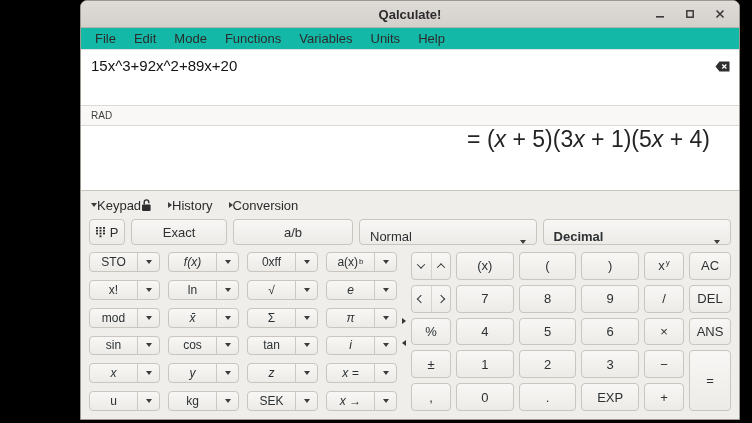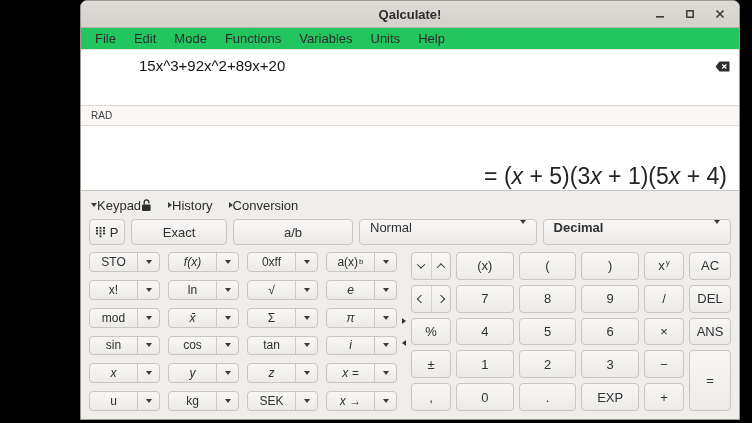--- a/index.html
+++ b/index.html
@@ -12,59 +12,59 @@
   
   .titlebar { flex:0 0 27px; background:linear-gradient(#dfdbd7,#d4d0cb);
               border-bottom:1px solid #b5b1ab; position:relative;
               display:flex; align-items:center; }
   .title { position:absolute; left:0; right:0; text-align:center;
            font-size:13px; font-weight:bold; color:#2c2c2c; }
   .win-controls { margin-left:auto; display:flex; gap:12px; padding-right:10px; z-index:1; }
   .win-btn { width:18px; height:18px; display:flex; align-items:center; justify-content:center; }
 
   
-  .menubar { flex:0 0 22px; background:#22c55e; border-bottom:1px solid #e4e1dd;
+  .menubar { flex:0 0 22px; background:#14b8a6; border-bottom:1px solid #e4e1dd;
              display:flex; align-items:center; padding-left:5px;
              font-size:13px; color:#2c2c2c; }
   .menu-item { padding:2px 9px; }
 
   
   .input-area { flex:0 0 55px; background:#fff; position:relative; }
-  .input-expression { padding:7px 10px; font-size:15px; color:#141414;margin-left:48px; }
+  .input-expression { padding:7px 10px; font-size:15px; color:#141414; }
   .backspace { position:absolute; top:8px; right:9px; }
 
   
   .statusbar { flex:0 0 21px; background:#f9f8f6; border-top:1px solid #dcd9d4;
                border-bottom:1px solid #dcd9d4; display:flex; align-items:center;
                justify-content:space-between; padding:0 10px;
                font-size:10px; color:#3e3e3e; }
 
   
   .result-area { flex:0 0 65px; background:#fff; border-bottom:1px solid #c8c4bf;
-                 display:flex; align-items:flex-end; justify-content:flex-end;
-                 padding-right:12px; font-size:23px; color:#242424; }
+                 display:flex; align-items:flex-start; justify-content:flex-end;
+                 padding-right:29px; font-size:23px; color:#242424; }
   .result-area i { font-style:italic; }
 
   
   .panel { flex:1; display:flex; flex-direction:column; padding:4px 8px 8px; background:#f0eeeb; }
   .tab-row { flex:0 0 20px; display:flex; align-items:center; font-size:13px;
              color:#2c2c2c; padding:0 2px; margin-bottom:4px; }
   .tab { display:flex; align-items:center; margin-right:16px; }
 
   
   .btnface { background:linear-gradient(#f8f7f5,#ecebe7); border:1px solid #c9c5bf;
              border-radius:4px; color:#2d3133; }
 
   
   .toolbar { flex:0 0 26px; display:flex; gap:6px; margin-bottom:7px; }
   .tb-btn { display:flex; align-items:center; justify-content:center; gap:5px; font-size:13px; }
   .tb-prog { flex:0 0 36px; }
   .tb-exact { flex:0 0 96px; }
   .tb-frac { flex:0 0 120px;text-align:center; }
-  .tb-combo { display:flex; align-items:flex-start; padding:0 10px; font-size:13px; }
+  .tb-combo { display:flex; align-items:flex-end; padding:0 10px; font-size:13px; }
   .tb-mode { flex:1; }
   .tb-base { flex:1.07;font-weight:bold; }
   .tb-combo .tri-down { margin-left:auto; }
 
   
   .kp-area { flex:1; display:flex; }
   .kp-left { width:308px; display:grid; grid-template-columns:repeat(4,1fr);
              grid-template-rows:repeat(6,1fr); gap:8px; }
   .kp-divider { width:14px; display:flex; flex-direction:column; align-items:center;
                 justify-content:center; gap:16px; }

